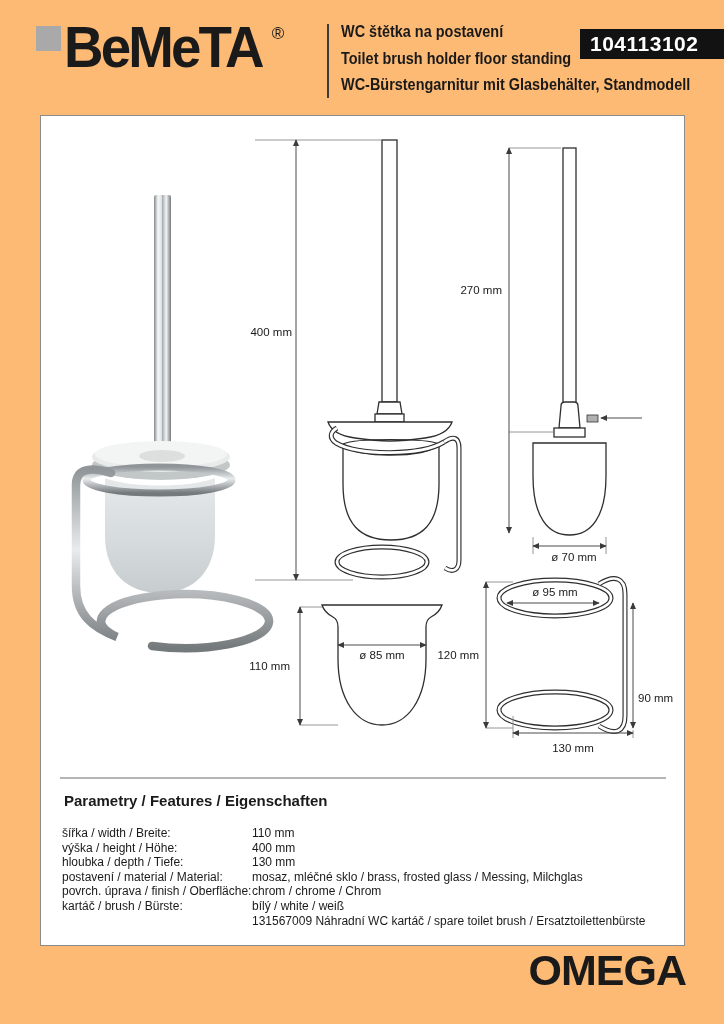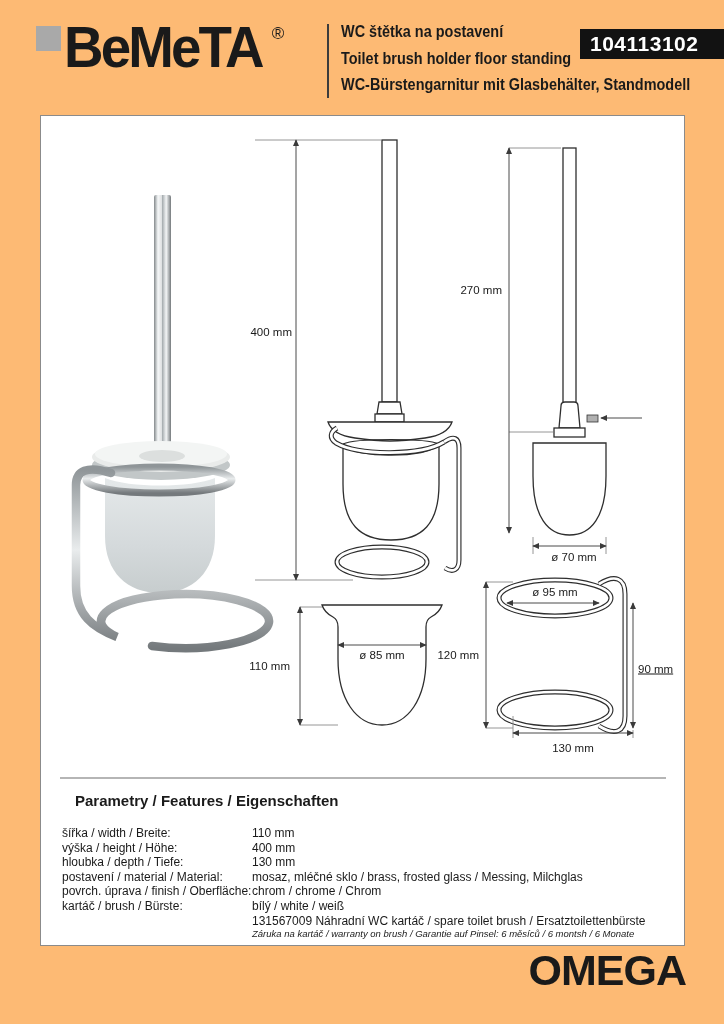--- a/index.html
+++ b/index.html
@@ -27,21 +27,21 @@
   .shape{fill:#ffffff;stroke:#2e2e2e;stroke-width:1.3;}
   .thin{fill:none;stroke:#2e2e2e;stroke-width:1.1;}
   .ext{stroke:#8a8a8a;stroke-width:0.9;}
   .dim{stroke:#4a4a4a;stroke-width:1;}
   .tube{stroke:#2e2e2e;stroke-width:5;fill:none;}
   .tube-core{stroke:#ffffff;stroke-width:2.7;fill:none;}
   .dim-label{position:absolute;font-size:11.5px;line-height:13px;color:#1a1a1a;white-space:nowrap;}
   
   .param-divider{position:absolute;left:19px;top:661px;width:606px;height:2px;background:#b5b5b5;}
   .params{position:absolute;left:21px;top:676px;width:608px;}
-  .params-heading{font-size:15px;font-weight:700;margin:0 0 17px 13px;}
+  .params-heading{font-size:15px;font-weight:700;margin:0 0 17px 2px;}
   .param-row{display:flex;font-size:12px;line-height:14.6px;}
   .param-label{width:190px;flex-shrink:0;}
   .param-value{white-space:nowrap;}
   .param-spare{margin-left:190px;font-size:12px;line-height:14.6px;white-space:nowrap;}
   .param-warranty{margin-left:190px;font-size:9.5px;font-style:italic;line-height:12px;white-space:nowrap;}
   
   .series{position:absolute;right:38px;top:946px;font-size:43px;font-weight:700;letter-spacing:-1px;}
 </style>
 </head>
 <body>
@@ -162,21 +162,21 @@
       </g>
     </svg>
 
     <span class="dim-label" style="left:251px;top:216px;transform:translate(-100%,-50%);">400 mm</span>
     <span class="dim-label" style="left:461px;top:174px;transform:translate(-100%,-50%);">270 mm</span>
     <span class="dim-label" style="left:533px;top:435px;transform:translate(-50%,0);">ø 70 mm</span>
     <span class="dim-label" style="left:249px;top:550px;transform:translate(-100%,-50%);">110 mm</span>
     <span class="dim-label" style="left:341px;top:533px;transform:translate(-50%,0);">ø 85 mm</span>
     <span class="dim-label" style="left:514px;top:470px;transform:translate(-50%,0);">ø 95 mm</span>
     <span class="dim-label" style="left:438px;top:539px;transform:translate(-100%,-50%);">120 mm</span>
-    <span class="dim-label" style="left:597px;top:553px;transform:translate(0,-50%);text-decoration:underline;">90 mm</span>
+    <span class="dim-label" style="left:597px;top:582px;transform:translate(0,-50%);">90 mm</span>
     <span class="dim-label" style="left:532px;top:626px;transform:translate(-50%,0);">130 mm</span>
 
     <div class="param-divider"></div>
     <section class="params">
       <h2 class="params-heading">Parametry / Features / Eigenschaften</h2>
       <div class="param-row">
         <span class="param-label">šířka / width / Breite:</span>
         <span class="param-value">110 mm</span>
       </div>
       <div class="param-row">
@@ -193,21 +193,20 @@
       </div>
       <div class="param-row">
         <span class="param-label">povrch. úprava / finish / Oberfläche:</span>
         <span class="param-value">chrom / chrome / Chrom</span>
       </div>
       <div class="param-row">
         <span class="param-label">kartáč / brush / Bürste:</span>
         <span class="param-value">bílý / white / weiß</span>
       </div>
       <div class="param-spare">131567009  Náhradní WC kartáč / spare toilet brush / Ersatztoilettenbürste</div>
-      <div class="param-warranty">Záruka na kartáč / warranty on brush / Garantie auf Pinsel: 6 měsíců / 6 montsh / 6 Monate</div>
     </section>
   </div>
 
   <footer>
     <div class="series">OMEGA</div>
   </footer>
 
 </div>
 
 </body></html>

